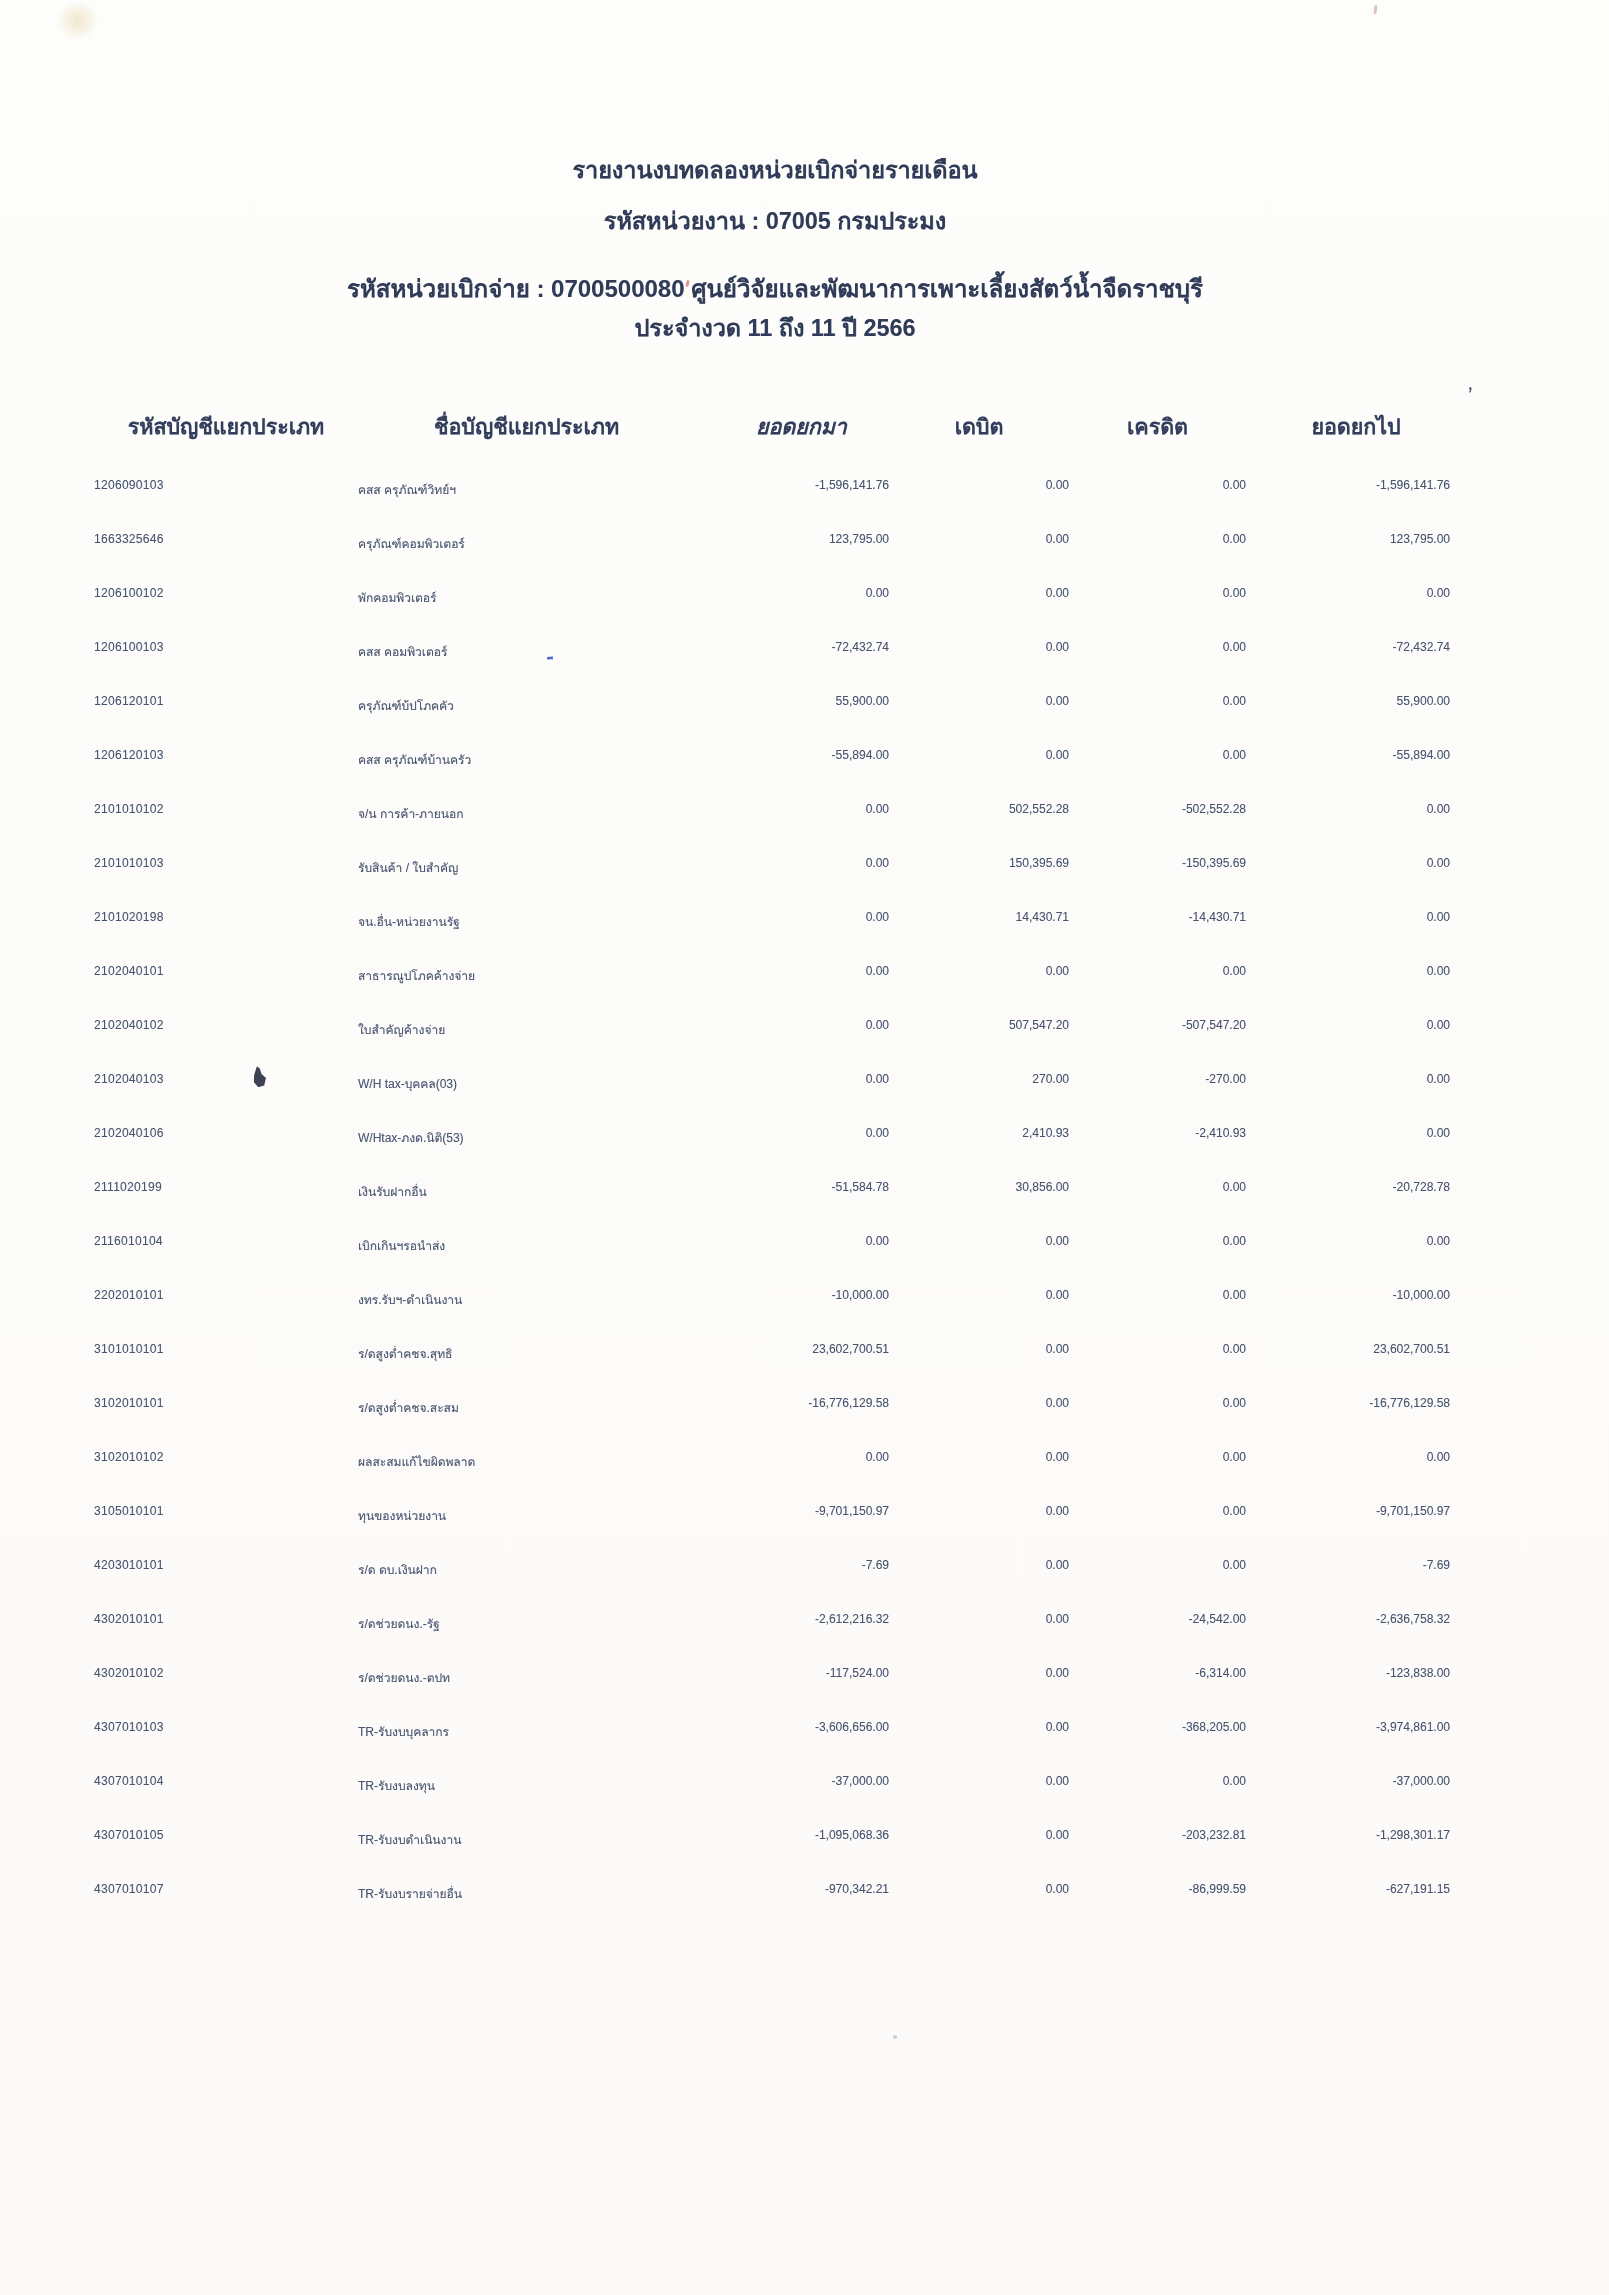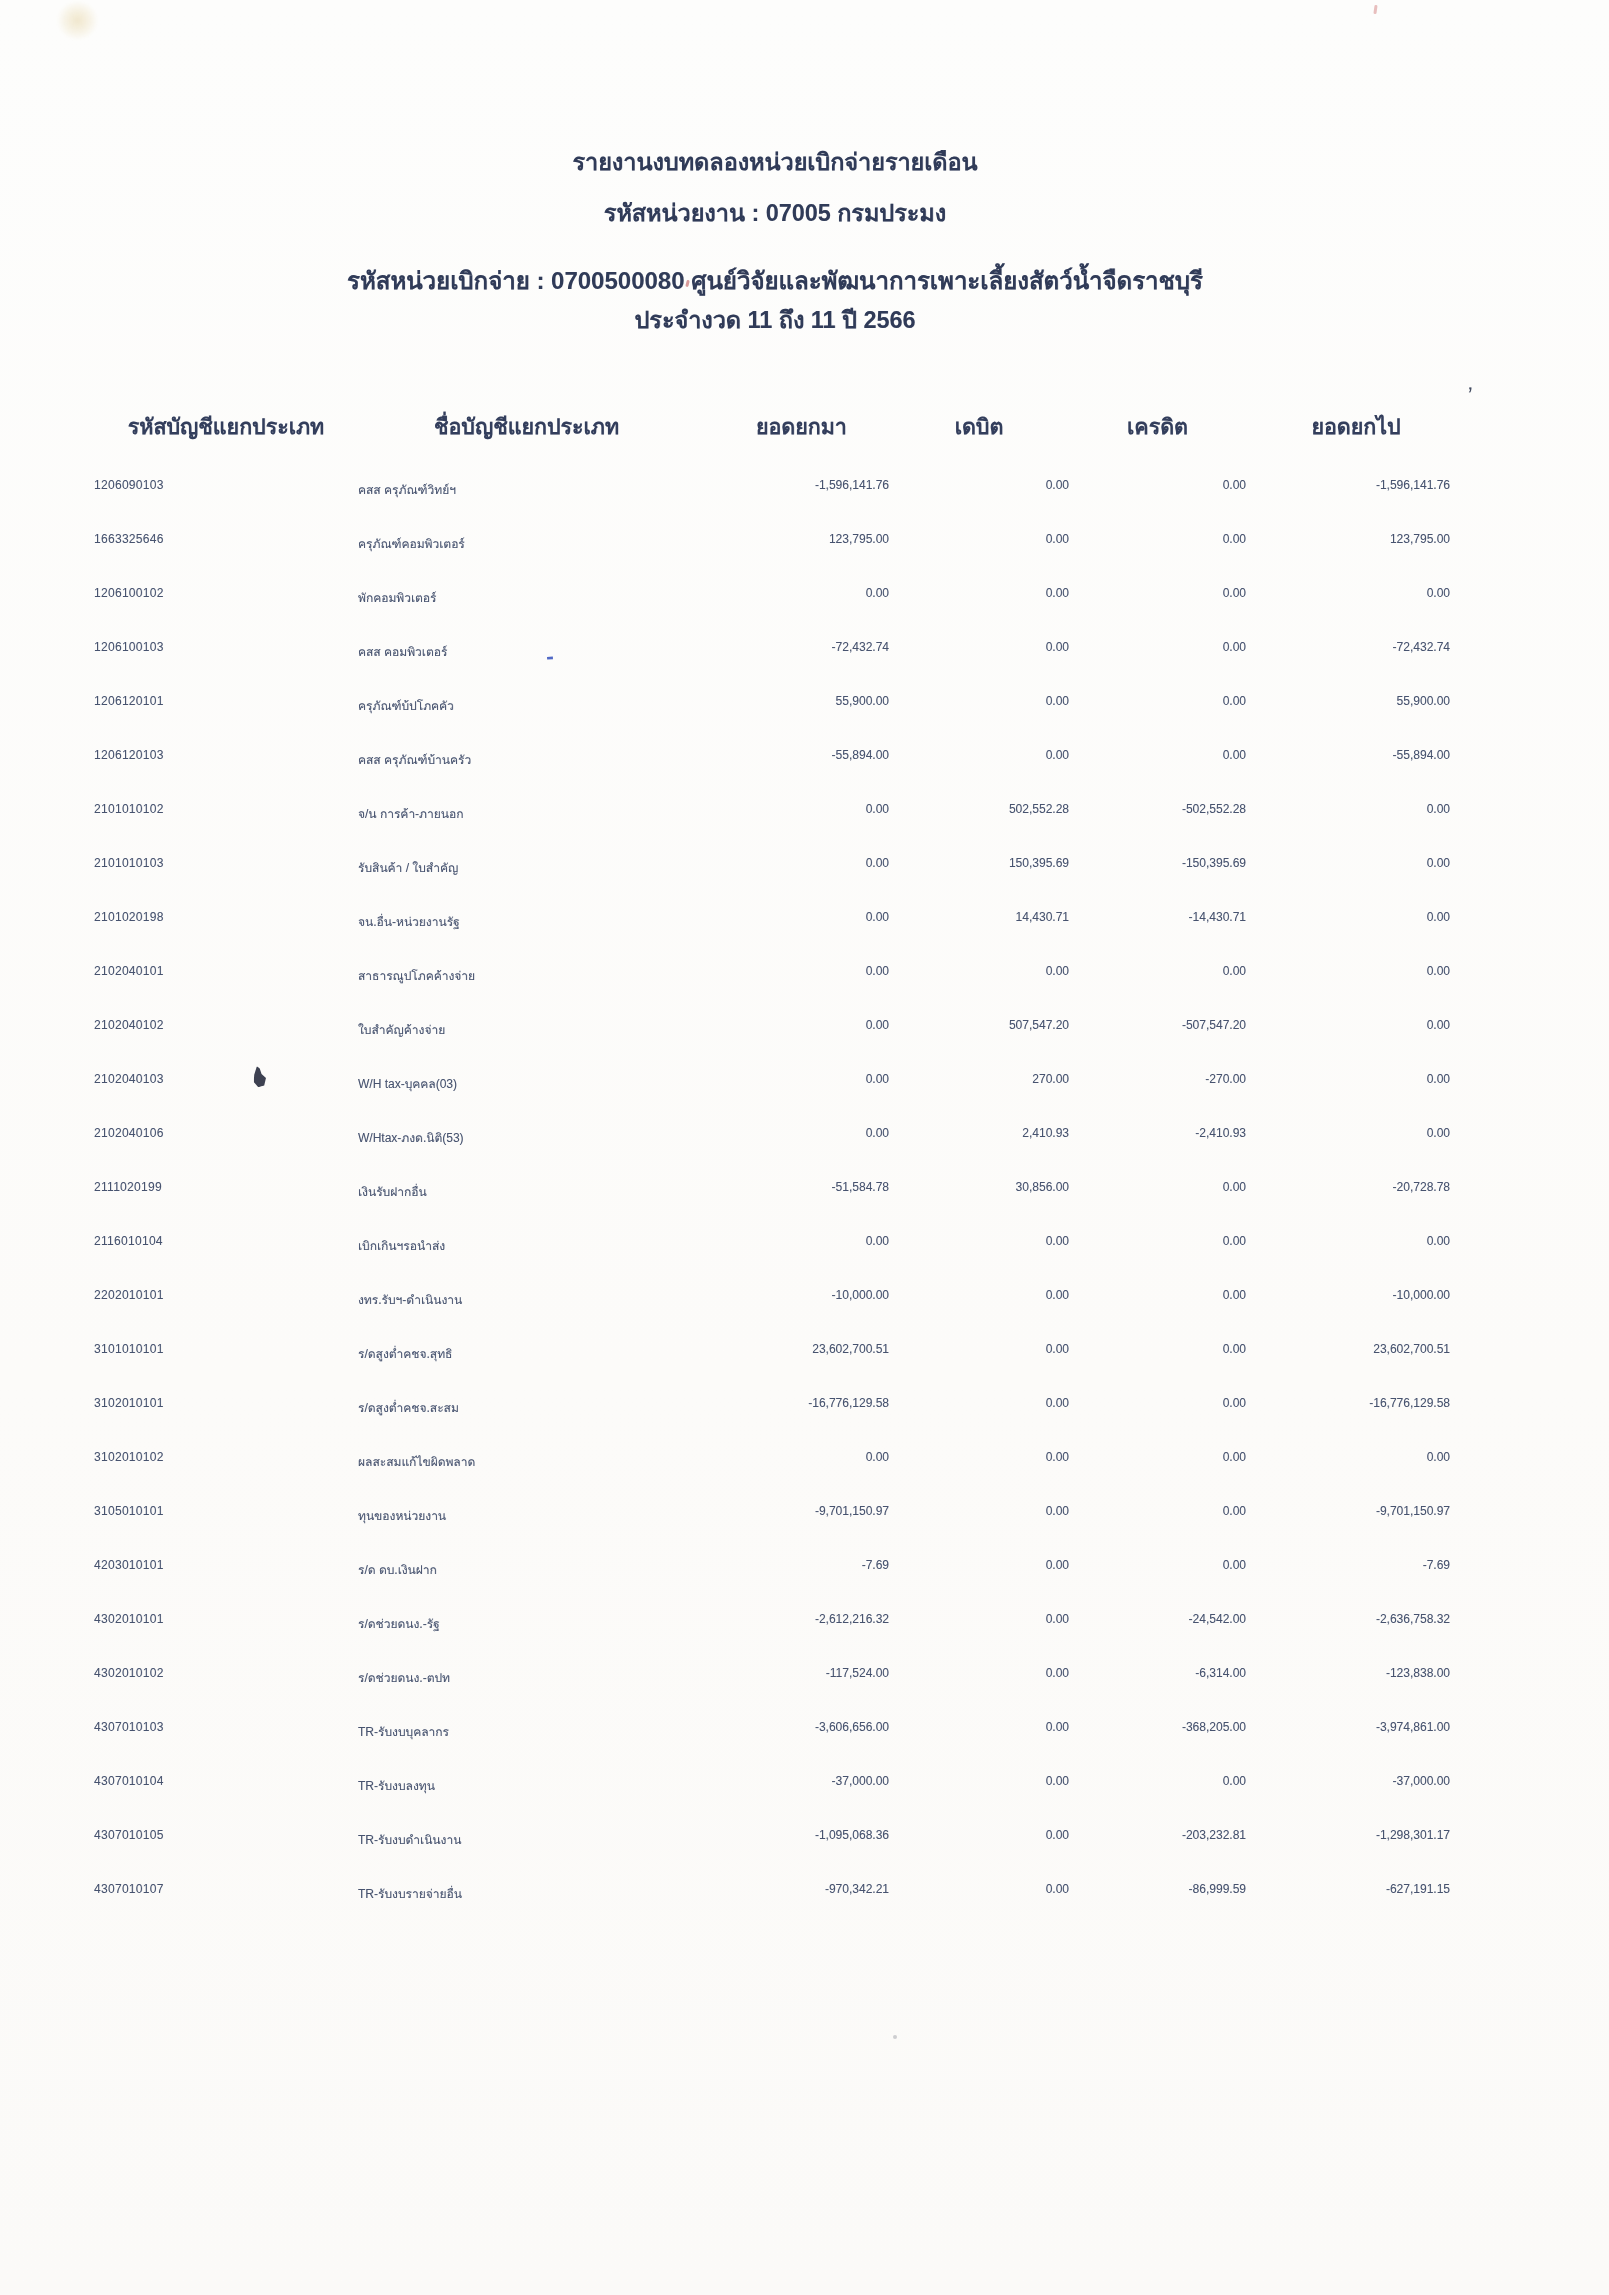--- a/index.html
+++ b/index.html
@@ -19,20 +19,21 @@
   }
   
   .title-line {
     position: absolute;
     left: 0;
     width: 1550px;           
     text-align: center;
     font-weight: bold;
     color: #303b58;
     text-shadow: 0.3px 0.4px 0.6px rgba(55, 66, 98, 0.35);
+    margin-top: 8px;
   }
   .title-1 { top: 143px; font-size: 23.4px; }
   .title-2 { top: 194px; font-size: 23.4px; }
   .title-3 { top: 261px; font-size: 24px; }
   .title-4 { top: 301px; font-size: 23.4px; }
 
   
   .thead, .trow {
     display: grid;
     grid-template-columns: 264px 337px 194px 180px 177px 204px;
@@ -45,21 +46,21 @@
     top: 400px;
     left: 0;
     height: 52px;
     align-items: center;
     font-weight: bold;
     font-size: 21.4px;
     color: #333e5c;
     text-shadow: 0.3px 0.4px 0.6px rgba(55, 66, 98, 0.32);
   }
   .hcell { text-align: center; }
-  .hcell.h-bf { transform: translateX(9.4px); }
+  .hcell.h-bf { transform: translateX(9.4px); font-style: italic; }
   .hcell.h-cf { transform: translateX(8px); }
 
   .tbody {
     position: absolute;
     top: 458px;
     left: 0;
     width: 100%;
   }
   .trow {
     height: 54px;

